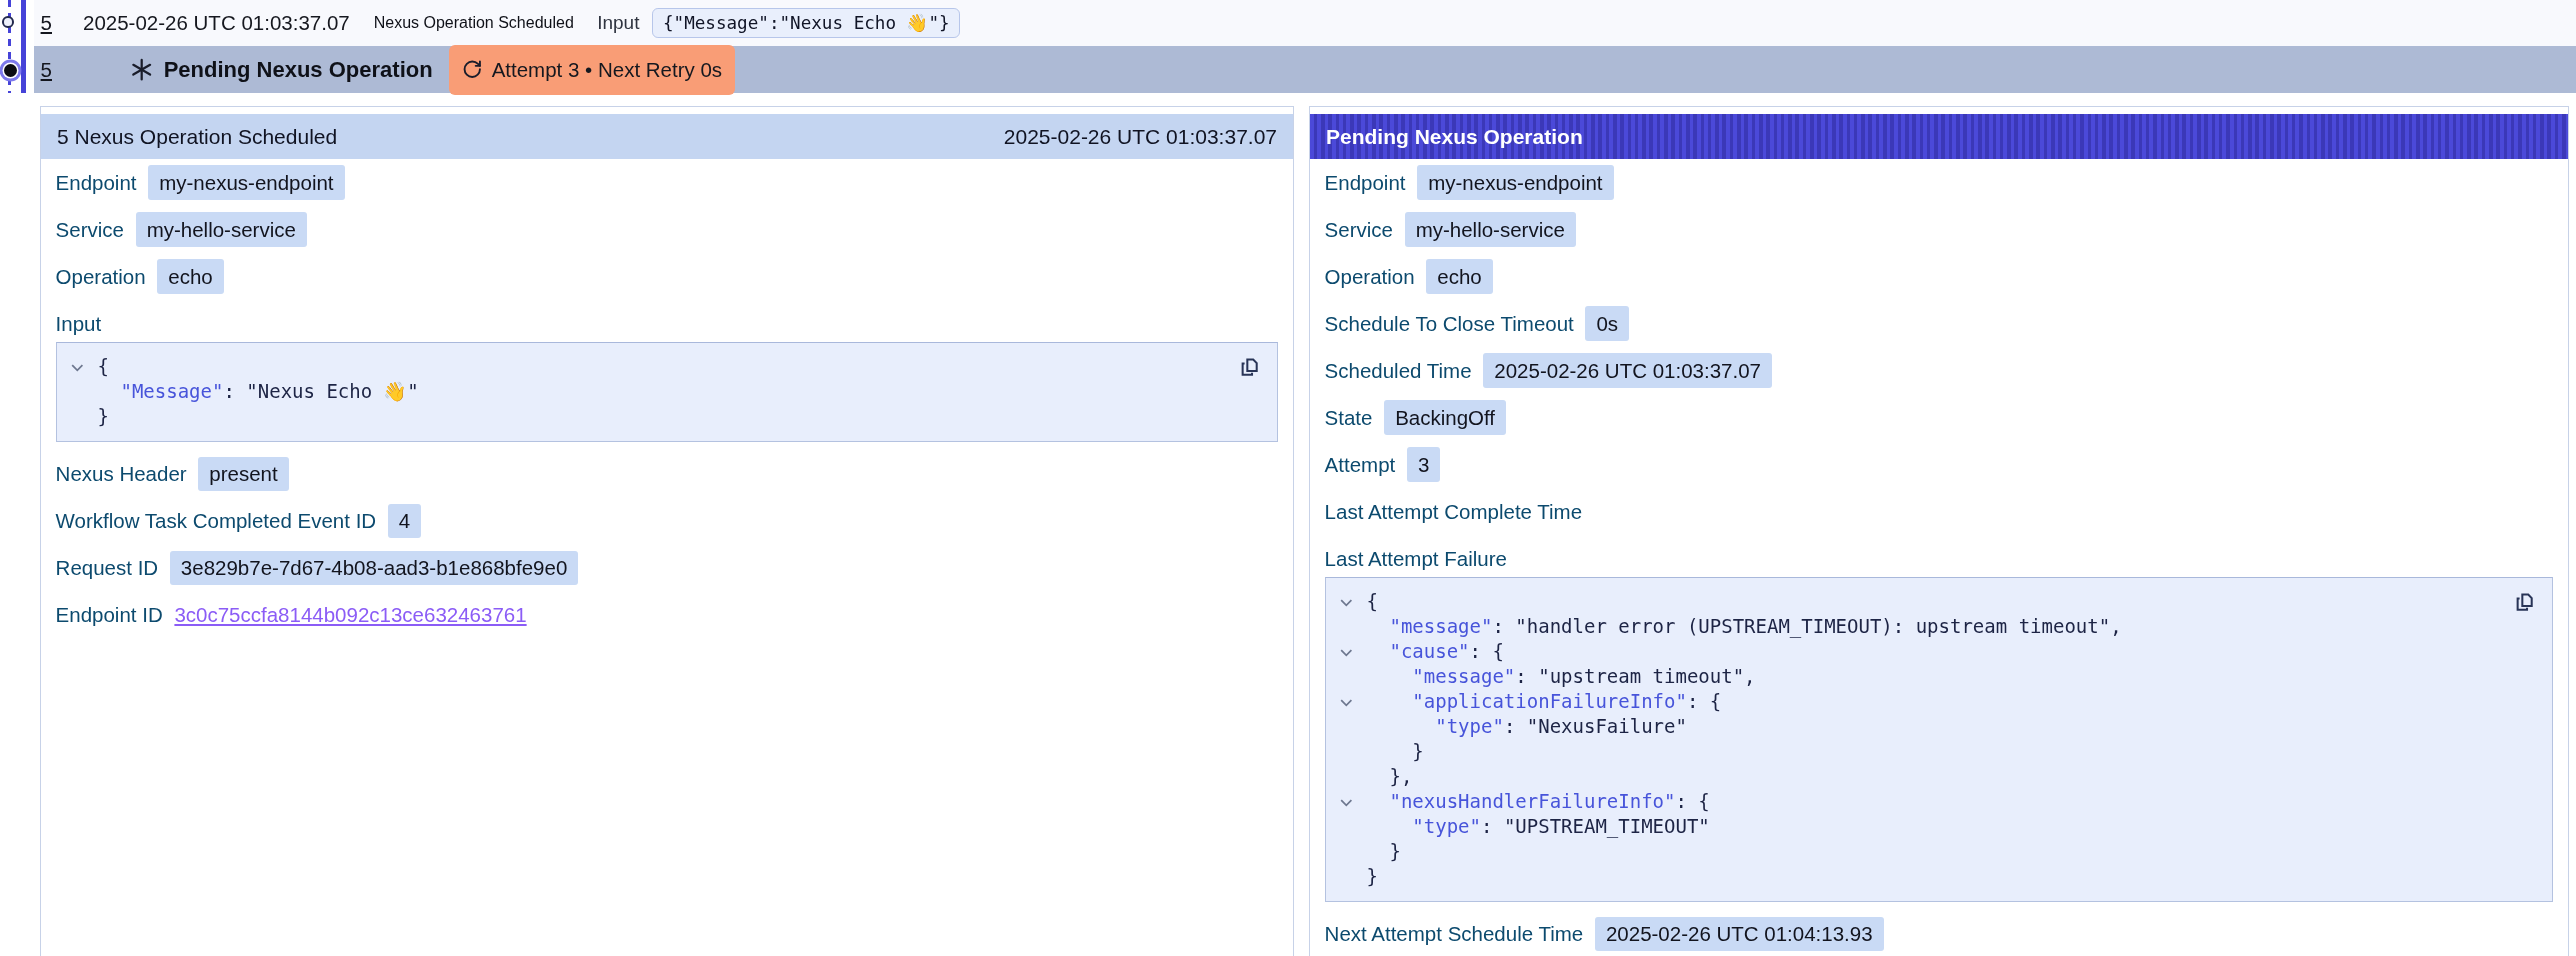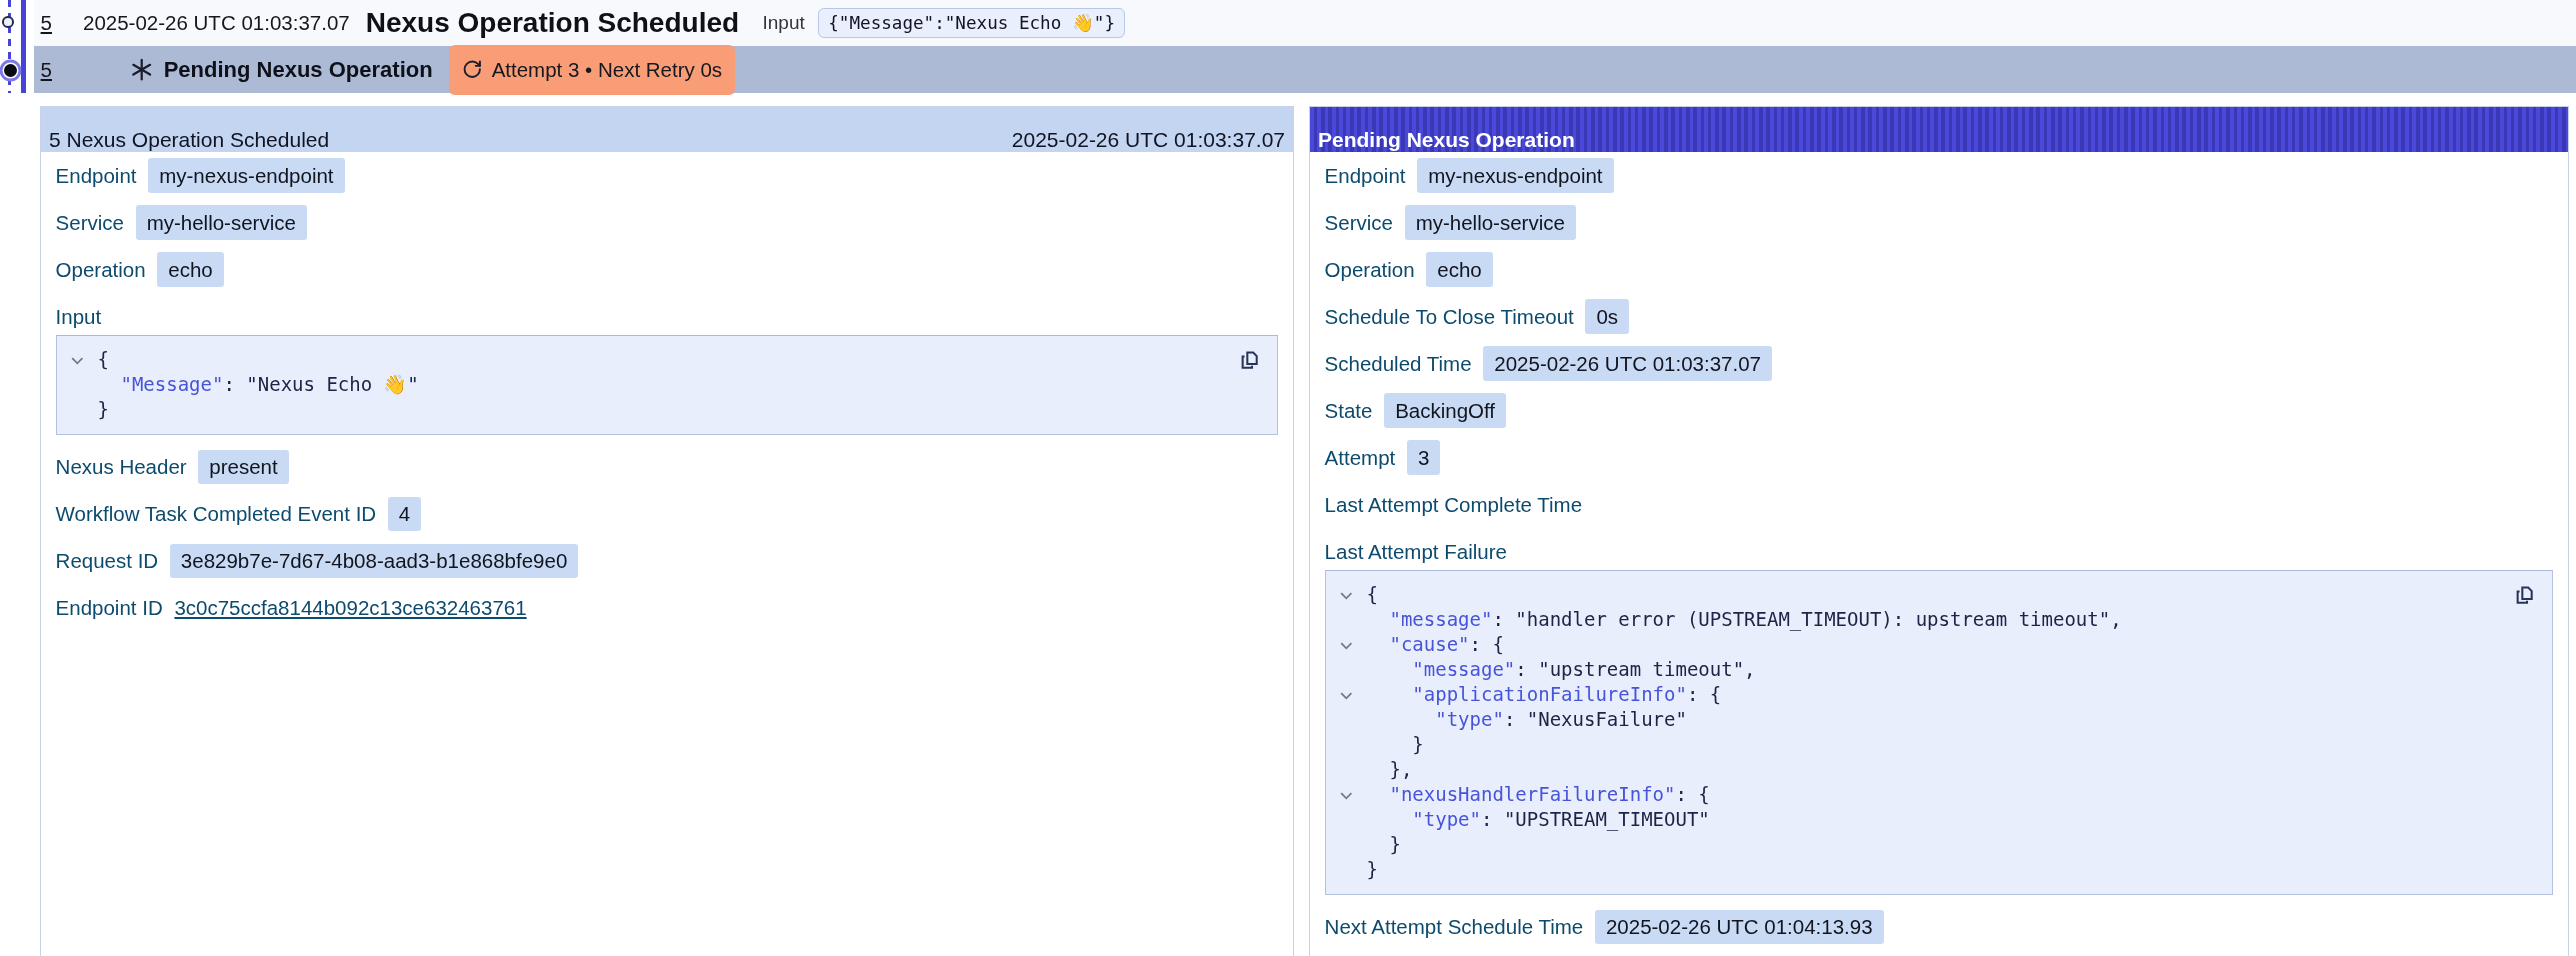--- a/index.html
+++ b/index.html
@@ -16,46 +16,46 @@
   .tl-filled { position:absolute; left:3.7px; top:64px; width:13px; height:13px; border-radius:50%;
              background:#0b0c11; box-shadow:0 0 0 1.5px #ffffff, 0 0 0 4.4px #7d79ec; }
 
   
   .row1 { position:absolute; left:34px; top:0; width:2542px; height:46px;
           background:#f8f9fd; display:flex; align-items:center; font-size:20.5px; }
   .row2 { position:absolute; left:34px; top:46px; width:2542px; height:47px;
           background:var(--row-selected,#adbad5); display:flex; align-items:center; font-size:20.5px; }
   .ev-id { margin-left:6.6px; text-decoration:underline; color:#14161e; cursor:pointer; }
   .ev-time { margin-left:31px; color:#16181f; }
-  .ev-title { margin-left:16px; font-size:28px; font-weight:700; color:#0f1118; }
+  .ev-title { margin-left:24px; font-size:16px; font-weight:400; color:#0f1118; }
   .input-label { margin-left:23.4px; font-size:19px; color:#2f3440; }
   .input-chip { margin-left:13px; font-family:"DejaVu Sans Mono",monospace; font-size:17.6px;
           background:#e9effc; border:1.5px solid #b7c6ea; border-radius:5.9px; padding:3.7px 9.5px; color:#101426; }
   .pend-icon { margin-left:78px; width:23.4px; height:23.4px; display:inline-flex; }
   .pend-title { margin-left:10.3px; font-size:22px; font-weight:700; color:#0f1118; }
   .retry-badge { margin-left:16px; height:50px; display:inline-flex; align-items:center; gap:9.5px;
           background:var(--retry-badge,#f99d76); border-radius:5.9px; padding:0 13px; color:#15181f; }
   .retry-badge .ricon { width:20.5px; height:20.5px; display:inline-flex; }
 
   
   .panel { position:absolute; top:106px; height:850px; background:#fff;
            border:0.7px solid #c7d2e8; border-bottom:none; overflow:hidden; }
   #left-panel  { left:40px;  width:1254px; }
   #right-panel { left:1309px; width:1260px; }
-  .panel-header { height:45px; display:flex; align-items:flex-end; justify-content:space-between;
-           padding:0 8px; font-size:21px; color:#101322; }
+  .panel-header { height:45px; display:flex; align-items:center; justify-content:space-between;
+           padding:0 16px; font-size:21px; color:#101322;margin-top:7px; }
   #left-panel .panel-header { background:var(--panel-header-left,#c4d5f1); }
   #right-panel .panel-header { color:#fff; font-weight:600;
            background:repeating-linear-gradient(90deg, #4b49d9 0 3.7px, #3b38b8 3.7px 7.3px); }
 
   .field { height:47px; display:flex; align-items:center; padding:0 14.6px; font-size:20.5px; }
   .field.short { height:40px; align-items:flex-end; padding-bottom:4.4px; }
   .flabel { margin-right:11.7px; color:#0c4a6e;text-align:center; }
   .badge { background:var(--badge-bg,#c9daf5); border-radius:3px; padding:5.1px 11px; color:#12141e; }
-  .linkval { text-decoration:underline; color:#0c4a6e; cursor:pointer; }
+  .linkval { text-decoration:underline; color:#8b5cf6; cursor:pointer; }
   .post-fields { margin-top:8.8px; }
 
   
   .codeblock { margin:1.5px 14.6px 0; background:var(--code-bg,#e8eefc);
            border:0.7px solid #b4c2e0; border-top:1.5px solid #a9b8db;
            position:relative; padding:11.7px 44px 11.7px 0;
            font-family:"DejaVu Sans Mono",monospace; font-size:19px; }
   .cline { display:flex; line-height:25px; white-space:pre; }
   .gutter { width:41px; flex:0 0 41px; display:flex; justify-content:center; align-items:center; }
   .gutter svg { margin-top:2.9px; }

